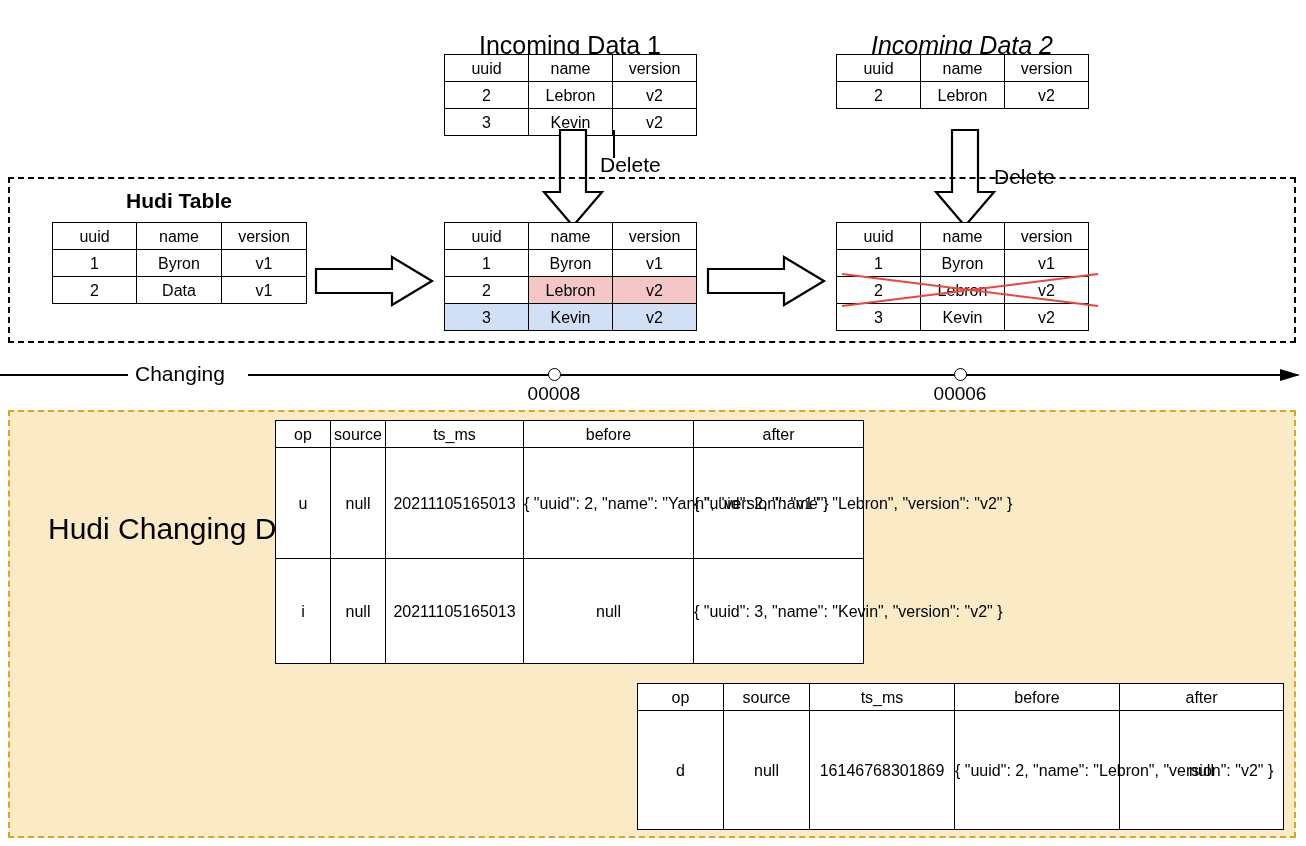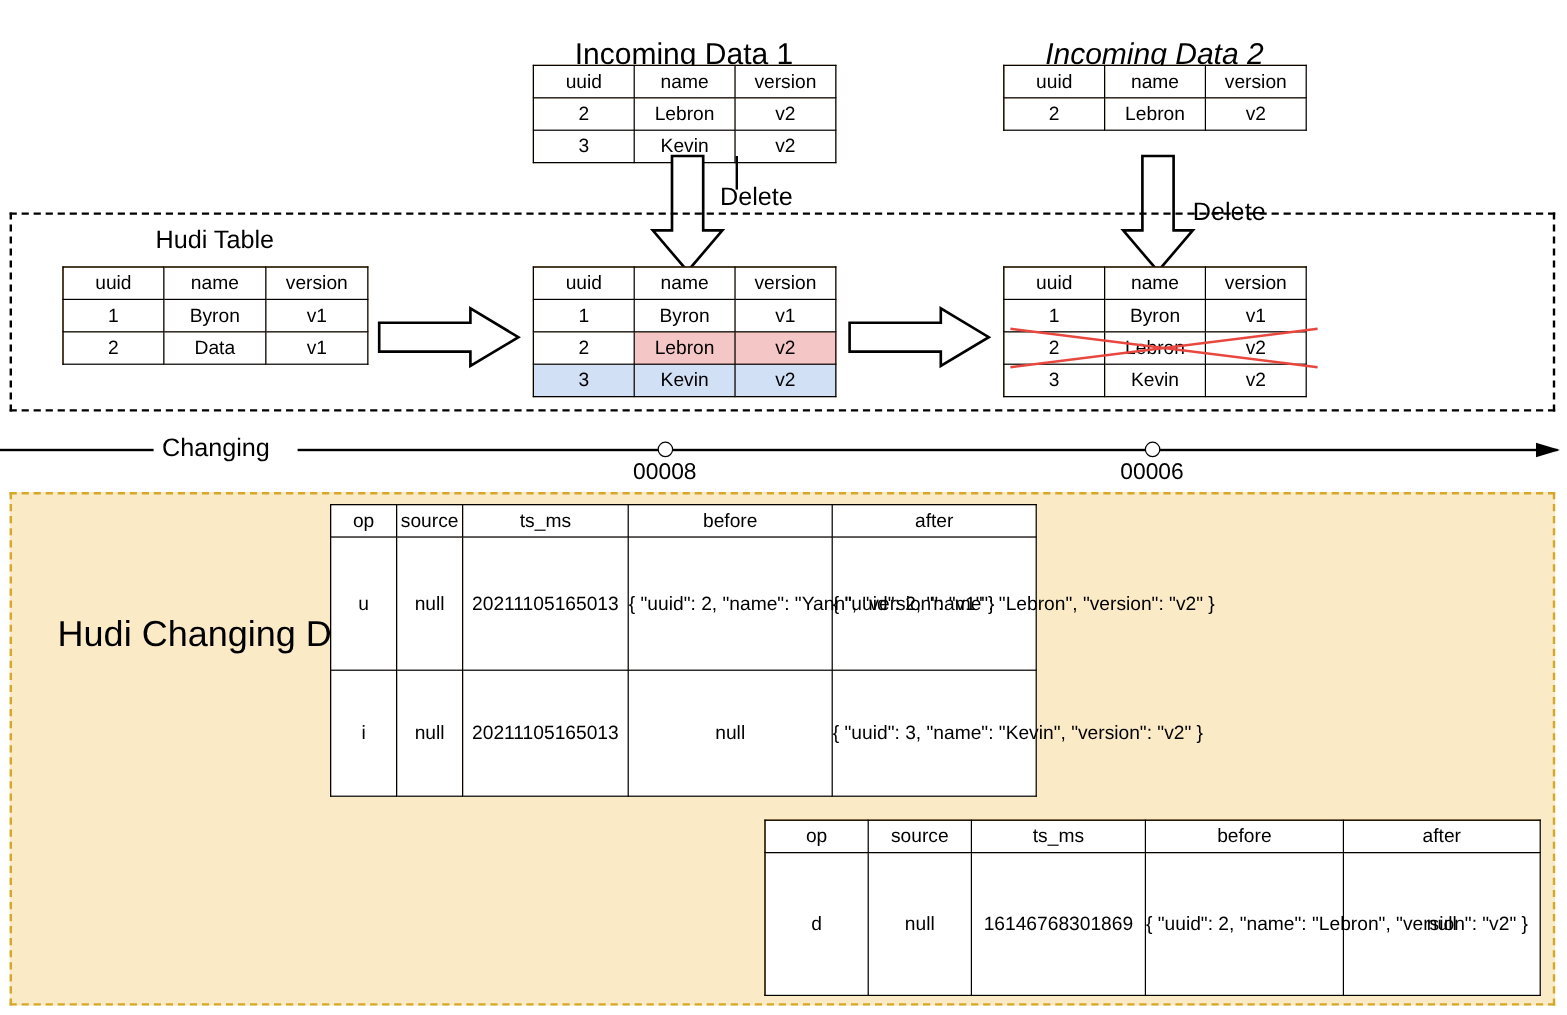--- a/index.html
+++ b/index.html
@@ -131,21 +131,21 @@
 <div class="abs" style="left:613px;top:130px;width:1.6px;height:28px;background:#000;"></div>
 <div class="abs" style="left:600px;top:152px;font-size:21px;line-height:25px;white-space:nowrap;">Delete</div>
 
 <svg class="abs" style="left:930px;top:130px;" width="70" height="100" viewBox="0 0 70 100">
   <path d="M22,0 L22,62 L6,62 L35,96 L64,62 L48,62 L48,0 Z" fill="#ffffff" stroke="#000000" stroke-width="2.2" stroke-linejoin="miter"></path>
 </svg>
 <div class="abs" style="left:994px;top:152px;font-size:21px;line-height:25px;white-space:nowrap;margin-top:12px;">Delete</div>
 
 <div class="abs dashed-black" style="left:8px;top:177px;width:1288px;height:166px;"></div>
 
-<div class="abs mid-title" style="left:52px;top:188px;width:254px;">Hudi Table</div>
+<div class="abs mid-title" style="left:52px;top:188px;width:254px;font-weight:bold;">Hudi Table</div>
 
 <table class="dt abs" style="left:52px;top:222px;width:254px;">
   <colgroup>
       <col style="width:84px">
       <col style="width:85px">
       <col style="width:85px">
     </colgroup>
   <tbody>
     <tr>
       <td>uuid</td>

